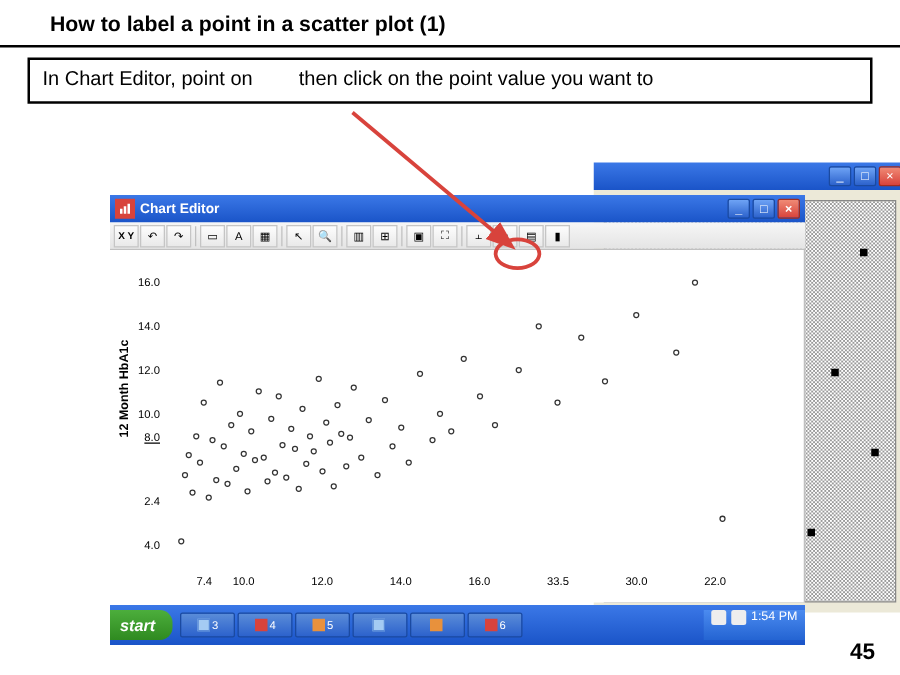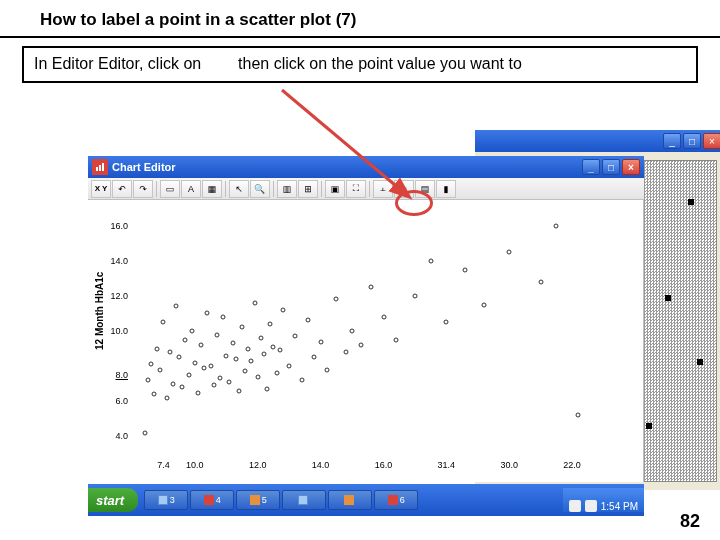--- a/index.html
+++ b/index.html
@@ -31,32 +31,32 @@
   .stippled { width: 100%; height: 100%; background: repeating-conic-gradient(#999 0% 25%, #fff 0% 50%) 0 0/3px 3px; border:1px solid #888; position:relative; }
   .stippled .marker { position:absolute; width:6px; height:6px; background:#000; }
   .taskbar { position: absolute; top: 484px; left: 88px; width: 556px; height: 32px; background: linear-gradient(to bottom,#3b78e7,#1a54c8); display: flex; align-items: center; z-index:2; }
   .start-btn { height: 24px; background: linear-gradient(to bottom,#4cae3c,#2f8a20); color: #fff; font-style: italic; font-weight: bold; font-size: 13px; padding: 0 14px 0 8px; display: flex; align-items: center; border-radius: 0 10px 10px 0; cursor:pointer; }
   .task-items { display: flex; align-items: center; gap: 2px; margin-left: 6px; height: 24px; }
   .task-item { width: 44px; height: 20px; background: linear-gradient(to bottom,#5a8cd8,#2c62cc); border: 1px solid #1b4aa0; border-radius: 2px; color:#fff; font-size:9px; display:flex; align-items:center; justify-content:center; gap:2px; cursor:pointer; }
   .task-item.red .dot { width:10px; height:10px; background:#d8433c; }
   .task-item.orange .dot { width:10px; height:10px; background:#e8913c; }
   .task-item.blue .dot { width:10px; height:10px; background:#a4cbf3; border:1px solid #5a8cd8;}
   .task-item .dot{display:inline-block;}
-  .tray { margin-left: auto; height: 24px; background: linear-gradient(to bottom,#4b8bf0,#2464d2); display: flex; align-items: flex-end; padding: 0 6px; gap: 4px; color:#fff; font-size:10px; }
+  .tray { margin-left: auto; height: 24px; background: linear-gradient(to bottom,#4b8bf0,#2464d2); display: flex; align-items: flex-start; padding: 0 6px; gap: 4px; color:#fff; font-size:10px; }
   .tray .tico { width:12px; height:12px; background:#eee; border-radius:2px; }
   .page-num { position:absolute; right:20px; bottom:8px; font-size:18px; font-weight:bold; }
 </style>
 </head>
 <body>
 
-<div class="slide-title">How to label a point in a scatter plot (7)</div>
+<div class="slide-title">How to label a point in a scatter plot (1)</div>
 
 <div class="instruction-box">
   <div>
-    <span>In Editor Editor, click on</span>
+    <span>In Chart Editor, point on</span>
     <span style="display:inline-block;width:28px"></span>
     <span>then click on the point value you want to</span>
   </div>
 </div>
 
 <div class="background-window">
   <div class="bg-titlebar">
     <div class="wbtn">_</div>
     <div class="wbtn">□</div>
     <div class="wbtn close">×</div>
@@ -109,32 +109,32 @@
       <div class="tsep"></div>
       <div class="tbtn">⫠</div>
       <div class="tbtn">⫟</div>
       <div class="tbtn">▤</div>
       <div class="tbtn">▮</div>
     </div>
   <div class="chart-canvas">
     <div class="y-axis-label">12 Month HbA1c</div>
     <div class="plot" id="plot">
         <div class="ytick" style="top: 228.429px;">4.0</div>
-        <div class="ytick" style="top: 193.286px;">6.0</div>
-        <div class="ytick" style="top: 167px; text-decoration: underline;">8.0</div>
+        <div class="ytick" style="top: 193.286px;">2.4</div>
+        <div class="ytick" style="top: 142px; text-decoration: underline;">8.0</div>
         <div class="ytick" style="top: 123px;">10.0</div>
         <div class="ytick" style="top: 87.8571px;">12.0</div>
         <div class="ytick" style="top: 52.7143px;">14.0</div>
         <div class="ytick" style="top: 17.5714px;">16.0</div>
         <div class="xtick" style="left: 31.4375px;">7.4</div>
         <div class="xtick" style="left: 62.875px;">10.0</div>
         <div class="xtick" style="left: 125.75px;">12.0</div>
         <div class="xtick" style="left: 188.625px;">14.0</div>
         <div class="xtick" style="left: 251.5px;">16.0</div>
-        <div class="xtick" style="left: 314.375px;">31.4</div>
+        <div class="xtick" style="left: 314.375px;">33.5</div>
         <div class="xtick" style="left: 377.25px;">30.0</div>
         <div class="xtick" style="left: 440.125px;">22.0</div>
         <div class="pt" style="left: 15.7188px; top: 172.2px;"></div>
         <div class="pt" style="left: 18.8625px; top: 156.386px;"></div>
         <div class="pt" style="left: 22.0062px; top: 186.257px;"></div>
         <div class="pt" style="left: 25.15px; top: 140.571px;"></div>
         <div class="pt" style="left: 28.2937px; top: 161.657px;"></div>
         <div class="pt" style="left: 31.4375px; top: 114.214px;"></div>
         <div class="pt" style="left: 34.5812px; top: 189.771px;"></div>
         <div class="pt" style="left: 37.725px; top: 144.086px;"></div>
@@ -240,13 +240,13 @@
         <span>6</span>
       </div>
     </div>
   <div class="tray">
     <div class="tico"></div>
     <div class="tico"></div>
     <span>1:54 PM</span>
   </div>
 </div>
 
-<div class="page-num">82</div>
+<div class="page-num">45</div>
 
 </body></html>

